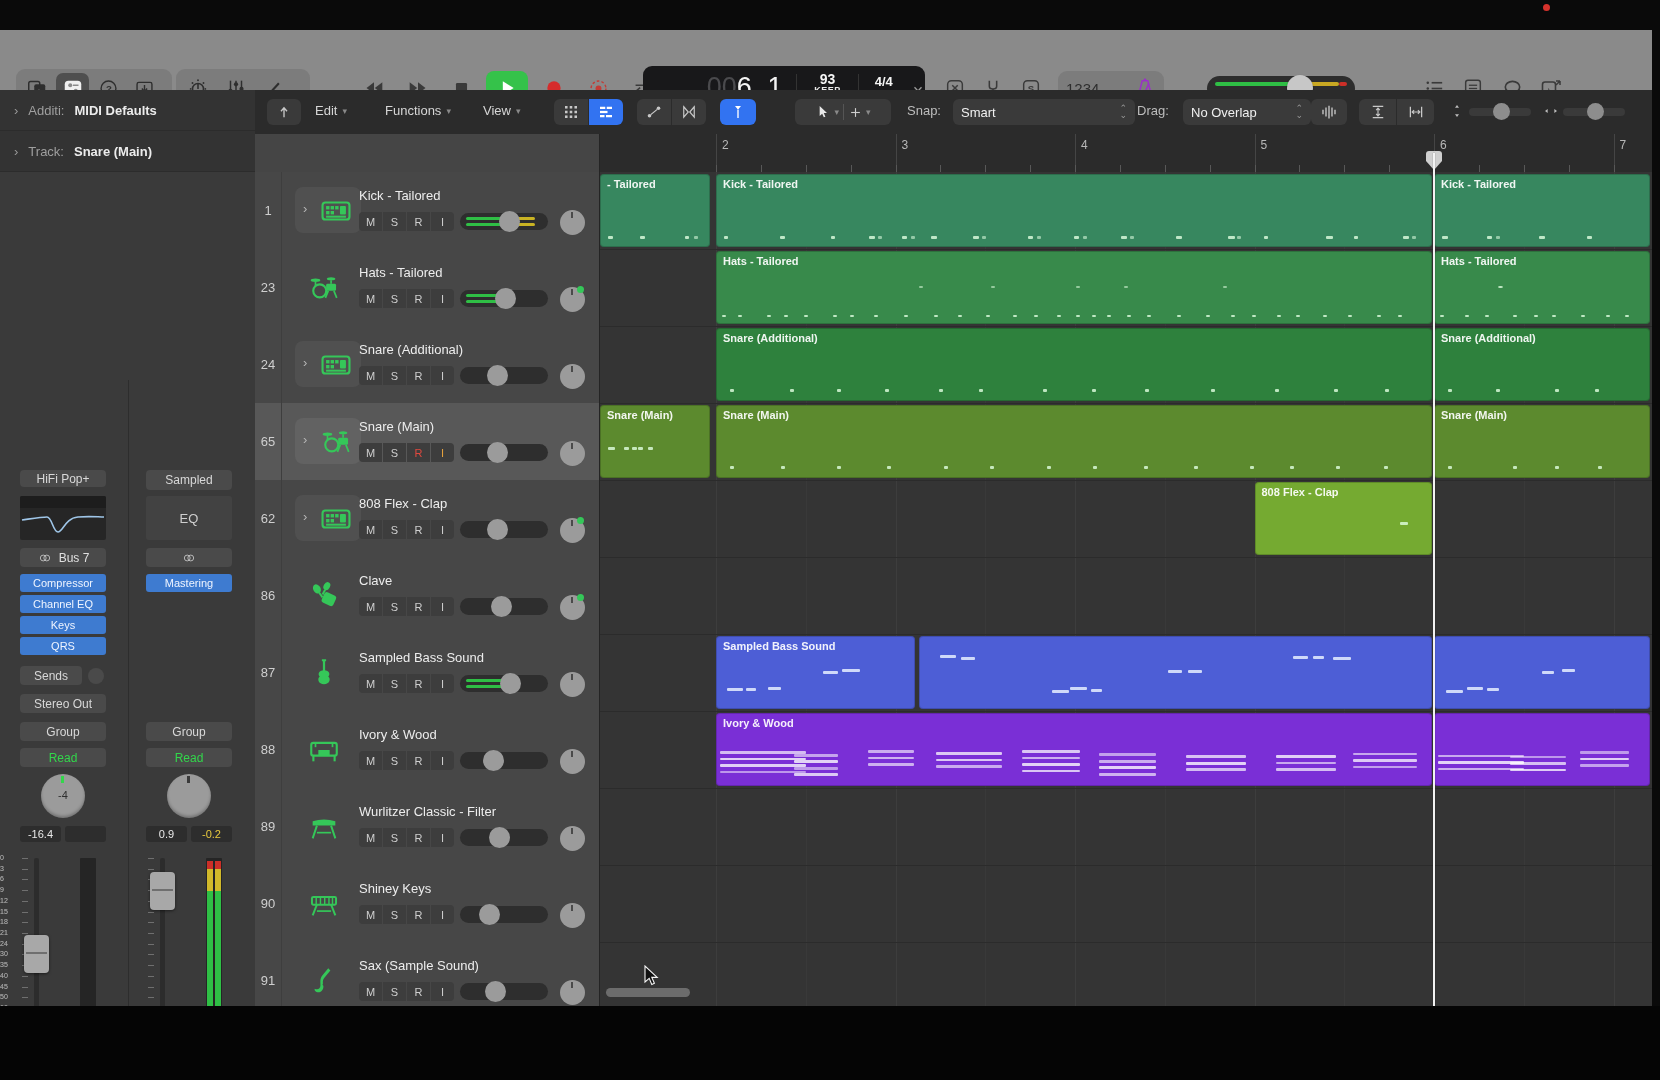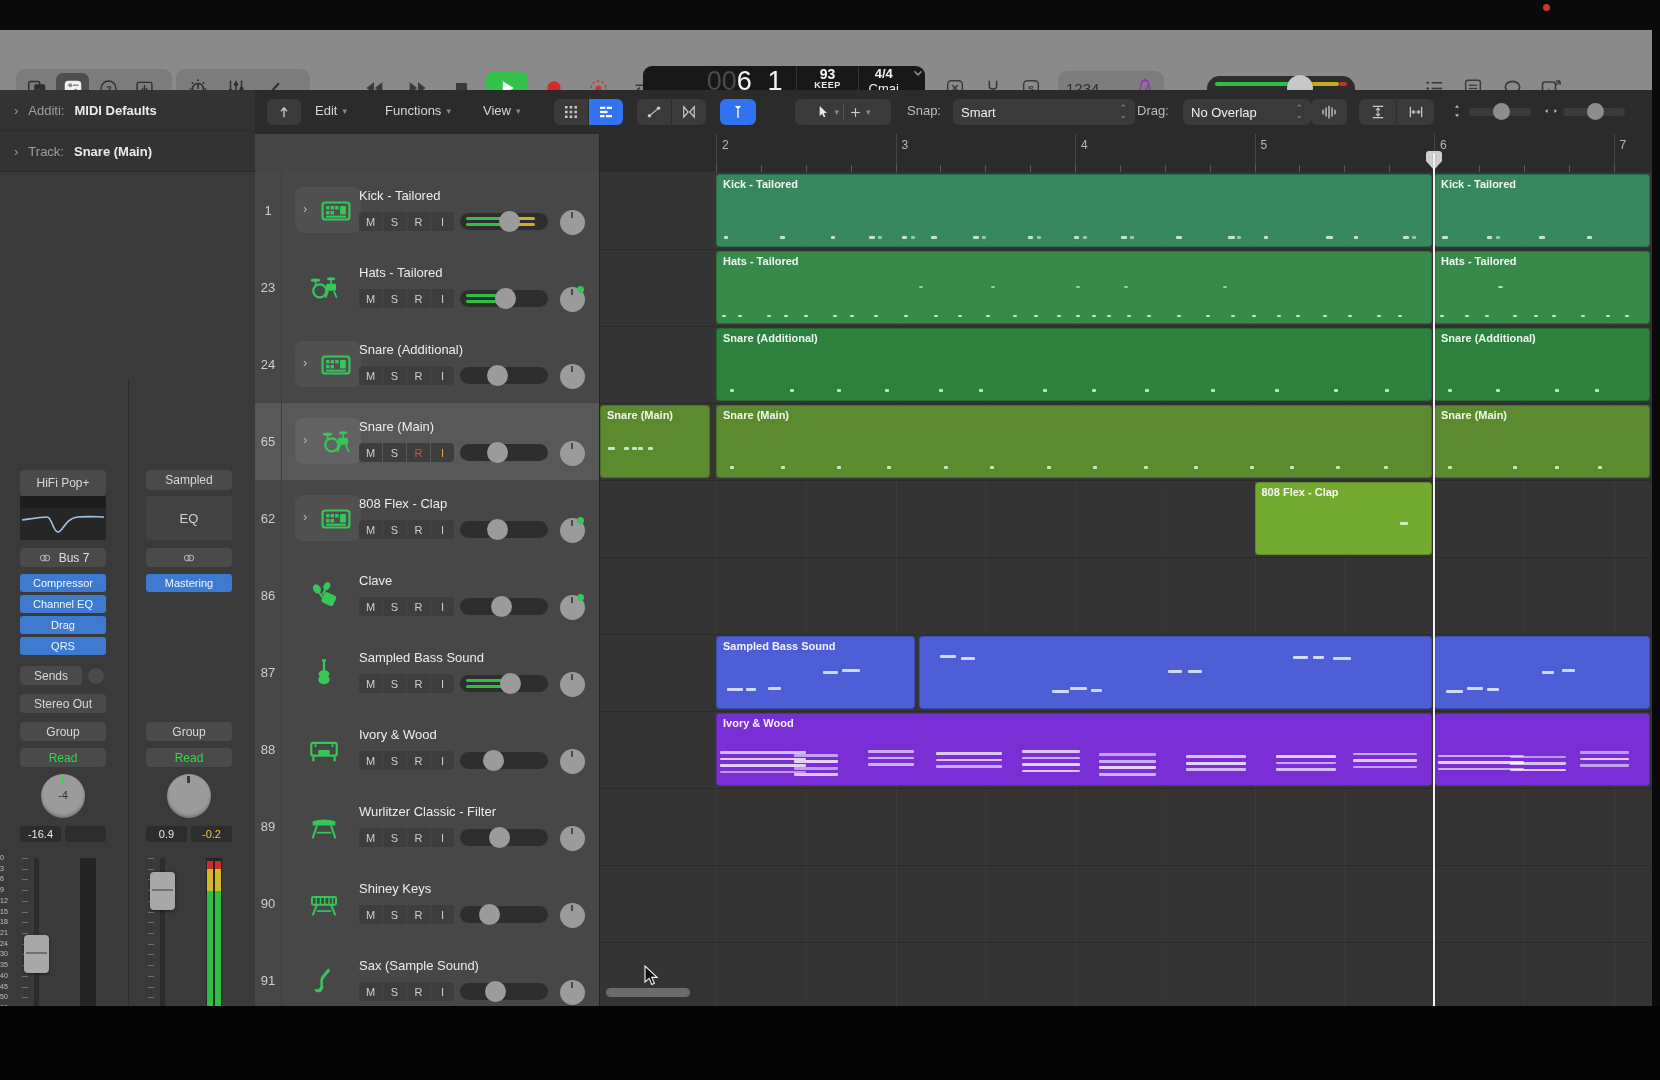--- a/index.html
+++ b/index.html
@@ -9,21 +9,21 @@
   #menubar{left:0;top:0;width:1660px;height:30px;background:#0a0a0a;}
   #reddot{left:1543px;top:4px;width:7px;height:7px;border-radius:50%;background:#d6322c;}
   #toolbar{left:0;top:30px;width:1660px;height:60px;background:#8a8a8a;border-bottom:1px solid #5f5f5f;}
   .pill{background:#7c7c7c;border-radius:9px;display:flex;align-items:center;}
   .tbtn{display:flex;align-items:center;justify-content:center;border-radius:7px;color:#2e2e2e;}
   .tbtn.active{background:#4f4f4f;color:#f0f0f0;}
   .tbtn svg{display:block;}
   .transport-icon{color:#3a3a3a;}
   #play-btn{background:#35c24a;border-radius:8px;color:#fff;}
   #rec-icon{color:#d62b2b;}
-  #lcd{background:#18181a;border-radius:9px;color:#fff;display:flex;align-items:flex-start;}
+  #lcd{background:#18181a;border-radius:9px;color:#fff;display:flex;align-items:center;}
   .lcd-div{width:1px;height:30px;background:#333;}
   .lcd-lab{font-size:7px;color:#67676a;letter-spacing:1px;}
   #arr-toolbar{left:255px;top:90px;width:1405px;height:44px;background:#2b2b2b;border-bottom:1px solid #1e1e1e;}
   .abtn{background:#3a3a3a;border-radius:6px;display:flex;align-items:center;justify-content:center;color:#c8c8c8;}
   .abtn.blue{background:#3273f1;color:#fff;}
   .menu-item{color:#d6d6d6;font-size:13px;display:flex;align-items:center;gap:5px;}
   .chev{color:#8a8a8a;font-size:9px;}
   .dropdown{background:#3a3a3a;border-radius:6px;color:#f0f0f0;font-size:13px;display:flex;align-items:center;justify-content:space-between;padding:0 8px;}
   .updown{color:#9a9a9a;font-size:9px;line-height:7px;text-align:center;}
   #inspector{left:0;top:90px;width:255px;height:916px;background:#3a3a3a;border-right:1px solid #232323;}
@@ -524,33 +524,33 @@
     <span class="insp-lab">Additi:</span>
     <span class="insp-val">MIDI Defaults</span>
   </div>
   <div class="insp-row">
     <span class="disc">›</span>
     <span class="insp-lab">Track:</span>
     <span class="insp-val">Snare (Main)</span>
   </div>
   <div class="abs" style="left:128px;top:290px;width:1px;height:716px;background:#2d2d2d;"></div>
   <div id="strips" class="abs" style="left:0;top:82px;width:255px;height:834px;">
-      <div class="cs-btn" style="position: absolute; left: 20px; top: 298px; width: 86px; height: 26px;">HiFi Pop+</div>
+      <div class="cs-btn" style="position: absolute; left: 20px; top: 298px; width: 86px; height: 17px;">HiFi Pop+</div>
       <div style="position: absolute; left: 20px; top: 324px; width: 86px; height: 44px; background: rgb(38, 38, 38); border-radius: 2px; overflow: hidden;"><div style="position: absolute; left: 0px; top: 0px; width: 86px; height: 12px; background: rgb(29, 29, 29);"></div><svg width="86" height="44">
           <path d="M2 24 C16 22 22 21 27 21 C32 21 33 36 38 36 C43 36 45 22 58 21 C70 20 78 21 84 21" fill="none" stroke="#9fc6e8" stroke-width="1.6"></path>
         </svg></div>
       <div class="cs-btn" style="position: absolute; left: 20px; top: 376px; width: 86px; height: 19px; gap: 6px;">
         <svg width="16" height="14" viewBox="0 0 24 24" style="color: rgb(197, 197, 197); display: block;">
           <use href="#sy-stereo"></use>
         </svg>
         <div style="font-size: 12px; color: rgb(224, 224, 224);">Bus 7</div>
       </div>
       <div class="plug" style="position: absolute; left: 20px; top: 402px; width: 86px; height: 18px;">Compressor</div>
       <div class="plug" style="position: absolute; left: 20px; top: 423px; width: 86px; height: 18px;">Channel EQ</div>
-      <div class="plug" style="position: absolute; left: 20px; top: 444px; width: 86px; height: 18px;">Drag</div>
+      <div class="plug" style="position: absolute; left: 20px; top: 444px; width: 86px; height: 18px;">Keys</div>
       <div class="plug" style="position: absolute; left: 20px; top: 465px; width: 86px; height: 18px;">QRS</div>
       <div class="cs-btn" style="position: absolute; left: 20px; top: 494px; width: 62px; height: 19px;">Sends</div>
       <div style="position: absolute; left: 88px; top: 496px; width: 16px; height: 16px; border-radius: 50%; background: rgb(74, 74, 74);"></div>
       <div class="cs-btn" style="position: absolute; left: 20px; top: 522px; width: 86px; height: 19px;">Stereo Out</div>
       <div class="cs-btn" style="position: absolute; left: 20px; top: 550px; width: 86px; height: 19px;">Group</div>
       <div class="cs-btn greent" style="position: absolute; left: 20px; top: 576px; width: 86px; height: 19px; color: rgb(50, 215, 75);">Read</div>
       <div style="position: absolute; left: 41px; top: 602px; width: 44px; height: 44px; border-radius: 50%; background: rgb(155, 155, 155); box-shadow: rgba(0, 0, 0, 0.25) 0px -2px 3px inset;">
         <div style="position: absolute; left: 20px; top: 2px; width: 3px; height: 7px; background: rgb(50, 215, 75);"></div>
         <div style="position: absolute; left: 0px; top: 15px; width: 44px; text-align: center; font-size: 11px; color: rgb(46, 46, 46);">-4</div>
       </div>
@@ -1099,20 +1099,27 @@
     <div class="rowsep" style="top: 77px;"></div>
     <div class="rowsep" style="top: 154px;"></div>
     <div class="rowsep" style="top: 231px;"></div>
     <div class="rowsep" style="top: 308px;"></div>
     <div class="rowsep" style="top: 385px;"></div>
     <div class="rowsep" style="top: 462px;"></div>
     <div class="rowsep" style="top: 539px;"></div>
     <div class="rowsep" style="top: 616px;"></div>
     <div class="rowsep" style="top: 693px;"></div>
     <div class="rowsep" style="top: 770px;"></div>
+    <div class="region" style="left: 0px; top: 2px; width: 110px; height: 73px; background: rgb(55, 135, 95);">
+      <div class="rlabel">- Tailored</div>
+      <div class="note" style="left: 8px; top: 62px; width: 5.47124px; height: 2.5px; background: rgba(225, 255, 225, 0.8);"></div>
+      <div class="note" style="left: 39.9261px; top: 62px; width: 4.73193px; height: 2.5px; background: rgba(225, 255, 225, 0.8);"></div>
+      <div class="note" style="left: 85.1432px; top: 62px; width: 4.23567px; height: 2.5px; background: rgba(225, 255, 225, 0.8);"></div>
+      <div class="note" style="left: 94.1432px; top: 62px; width: 4px; height: 2.5px; background: rgba(225, 255, 225, 0.55);"></div>
+    </div>
     <div class="region" style="left: 116px; top: 2px; width: 716px; height: 73px; background: rgb(55, 135, 95);">
       <div class="rlabel">Kick - Tailored</div>
       <div class="note" style="left: 8px; top: 62px; width: 4.10992px; height: 2.5px; background: rgba(225, 255, 225, 0.8);"></div>
       <div class="note" style="left: 63.6835px; top: 62px; width: 4.86927px; height: 2.5px; background: rgba(225, 255, 225, 0.8);"></div>
       <div class="note" style="left: 114.721px; top: 62px; width: 4.54797px; height: 2.5px; background: rgba(225, 255, 225, 0.8);"></div>
       <div class="note" style="left: 153.494px; top: 62px; width: 5.34365px; height: 2.5px; background: rgba(225, 255, 225, 0.8);"></div>
       <div class="note" style="left: 162.494px; top: 62px; width: 4px; height: 2.5px; background: rgba(225, 255, 225, 0.55);"></div>
       <div class="note" style="left: 186.466px; top: 62px; width: 4.46371px; height: 2.5px; background: rgba(225, 255, 225, 0.8);"></div>
       <div class="note" style="left: 195.466px; top: 62px; width: 4px; height: 2.5px; background: rgba(225, 255, 225, 0.55);"></div>
       <div class="note" style="left: 215.355px; top: 62px; width: 5.36275px; height: 2.5px; background: rgba(225, 255, 225, 0.8);"></div>

